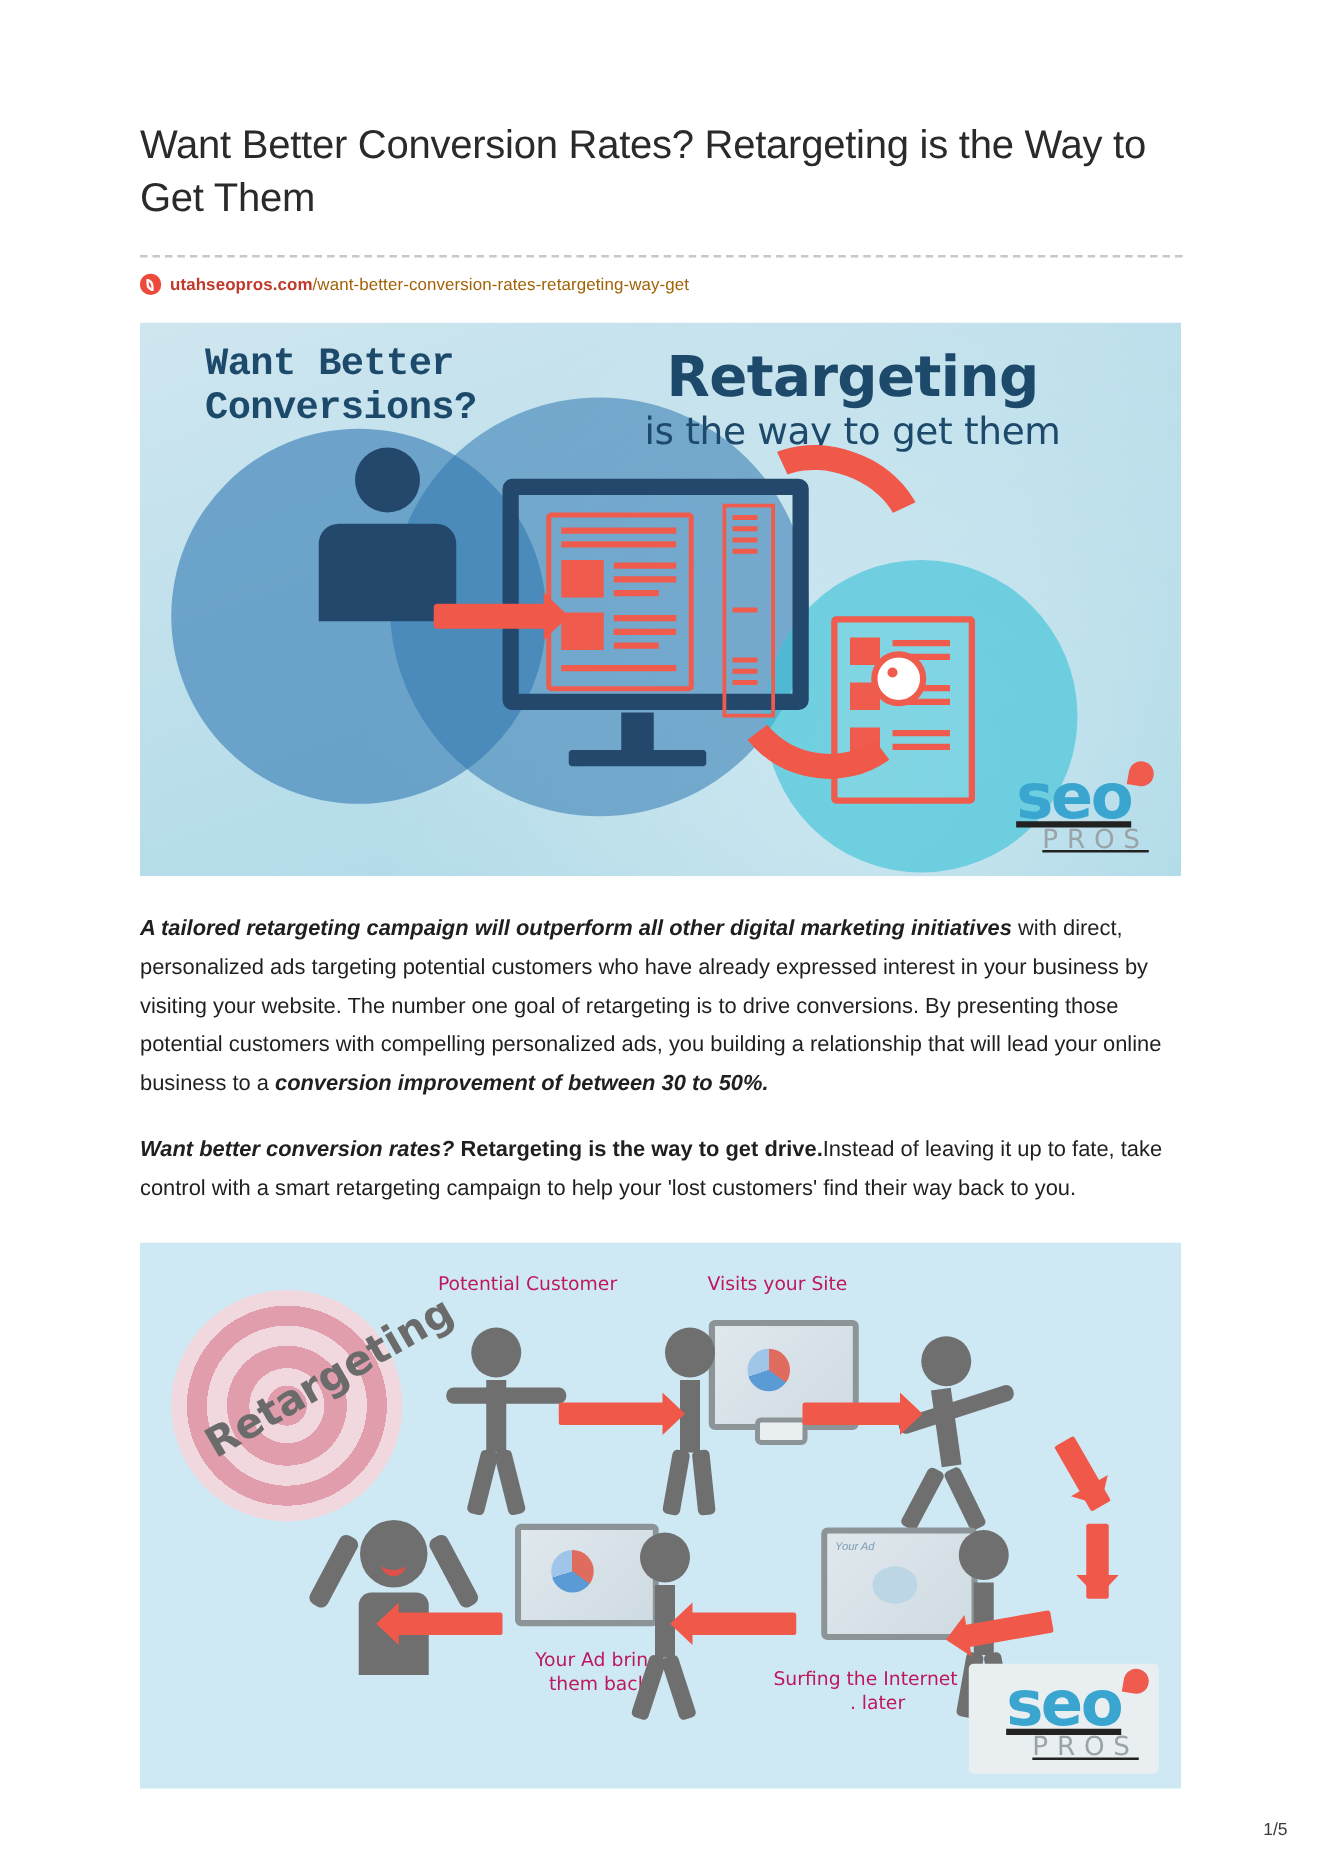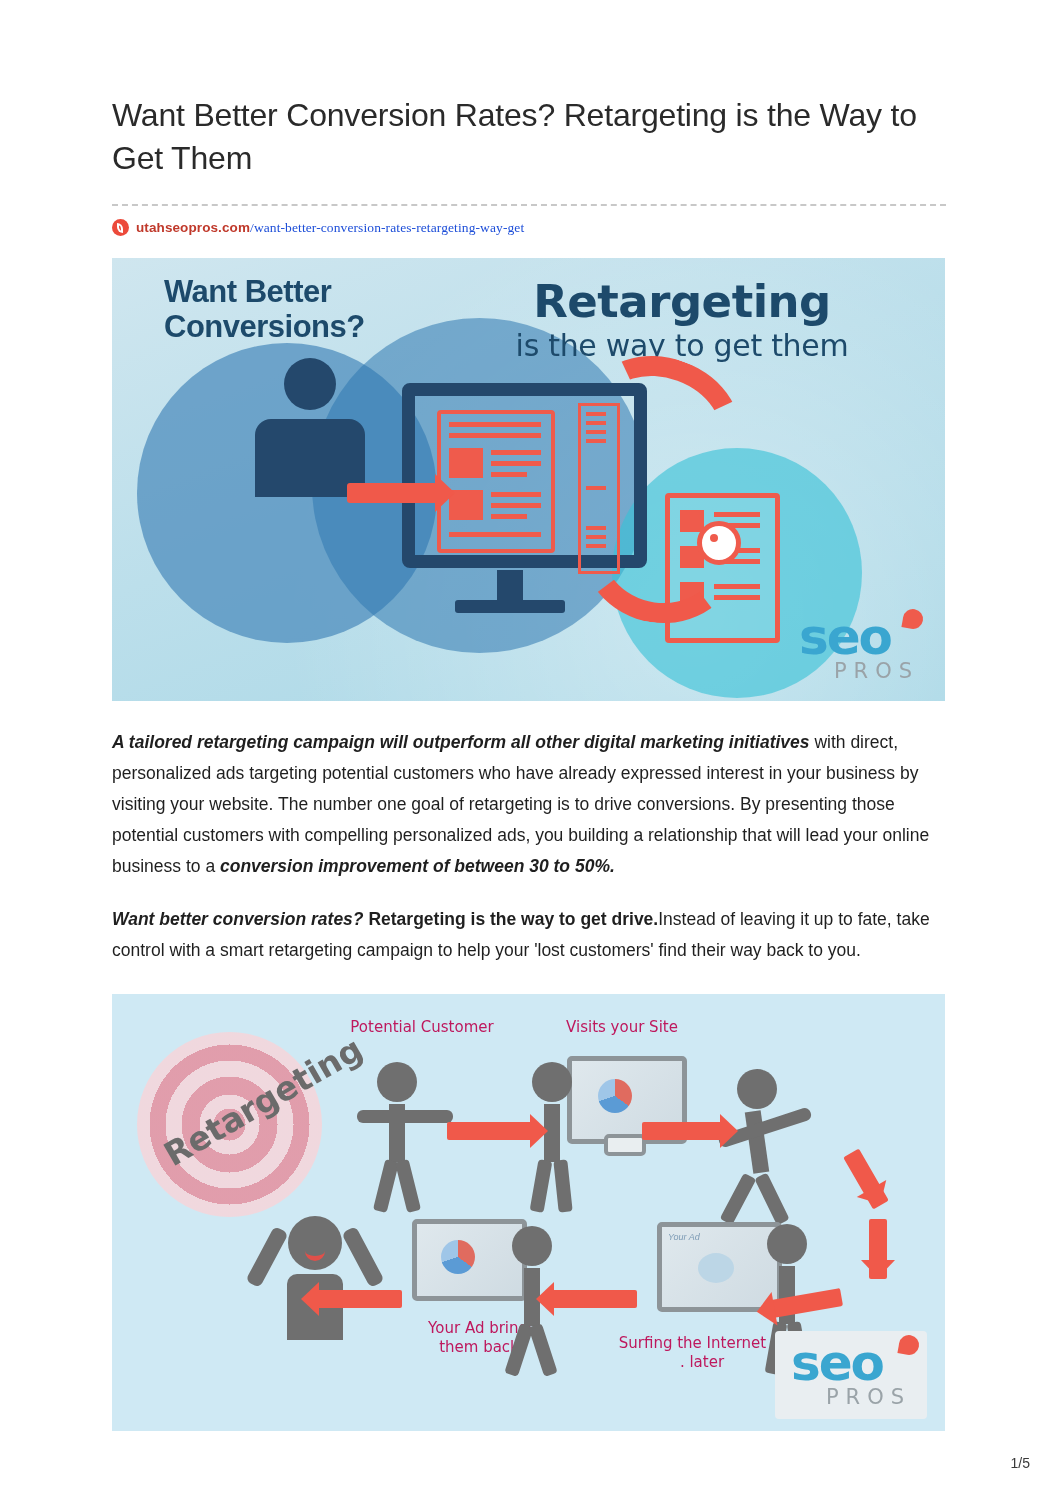--- a/index.html
+++ b/index.html
@@ -61,21 +61,21 @@
     position: absolute;
     left: 5px;
     top: 3.5px;
     width: 6px;
     height: 10px;
     border: 2px solid #ffffff;
     border-radius: 0 6px 0 6px;
     box-sizing: border-box;
   }
   .src-domain { color: #c0392b; font-weight: bold; }
-  .src-path { color: #1d4ed8; font-family: Liberation Serif, serif; }
+  .src-path { color: #a16207; }
 
   
   .figure {
     margin-top: 22px;
     width: 833px;
     position: relative;
     overflow: hidden;
   }
   .fig1 { height: 443px; }
   .fig2 { height: 437px; margin-top: 28px; }
@@ -94,21 +94,21 @@
   }
   .blob-a { left: 25px; top: 85px; width: 300px; height: 300px; background: #4f8dbd; opacity: .75; }
   .blob-b { left: 200px; top: 60px; width: 335px; height: 335px; background: #2f79b0; opacity: .55; }
   .blob-c { left: 500px; top: 190px; width: 250px; height: 250px; background: #38c2d6; opacity: .62; }
 
   .f1-title-left {
     position: absolute;
     left: 52px;
     top: 16px;
     width: 300px;
-    font-family: Liberation Sans, sans-serif;
+    font-family: Liberation Mono, monospace;
     font-weight: bold;
     font-size: 31px;
     line-height: 35px;
     color: #1d4a6b;
     letter-spacing: -0.5px;
   }
   .f1-title-right {
     position: absolute;
     left: 330px;
     top: 18px;
@@ -195,21 +195,23 @@
     width: 34px; height: 34px; border-radius: 50%;
     border: 5px solid #ef5b4c; background: #fff;
   }
   .target-dot::after {
     content:""; position:absolute; left: 8px; top: 8px;
     width: 8px; height: 8px; border-radius: 50%; background: #ef5b4c;
   }
   .seo-logo {
     position: absolute;
     right: 26px; bottom: 18px;
+    text-align: center;
     font-family: "DejaVu Sans", sans-serif;
+    text-decoration: underline;
   }
   .seo-logo .seo {
     font-size: 50px; font-weight: bold; color: #3aa6d0; line-height: 44px; letter-spacing: -2px;
   }
   .seo-logo .pros {
     font-size: 21px; color: #9aa3a8; letter-spacing: 7px; line-height: 24px; margin-left: 35px;
   }
   .seo-logo .swoosh {
     position: absolute; right: -4px; top: -6px;
     width: 20px; height: 20px; border-radius: 50% 50% 50% 0;

